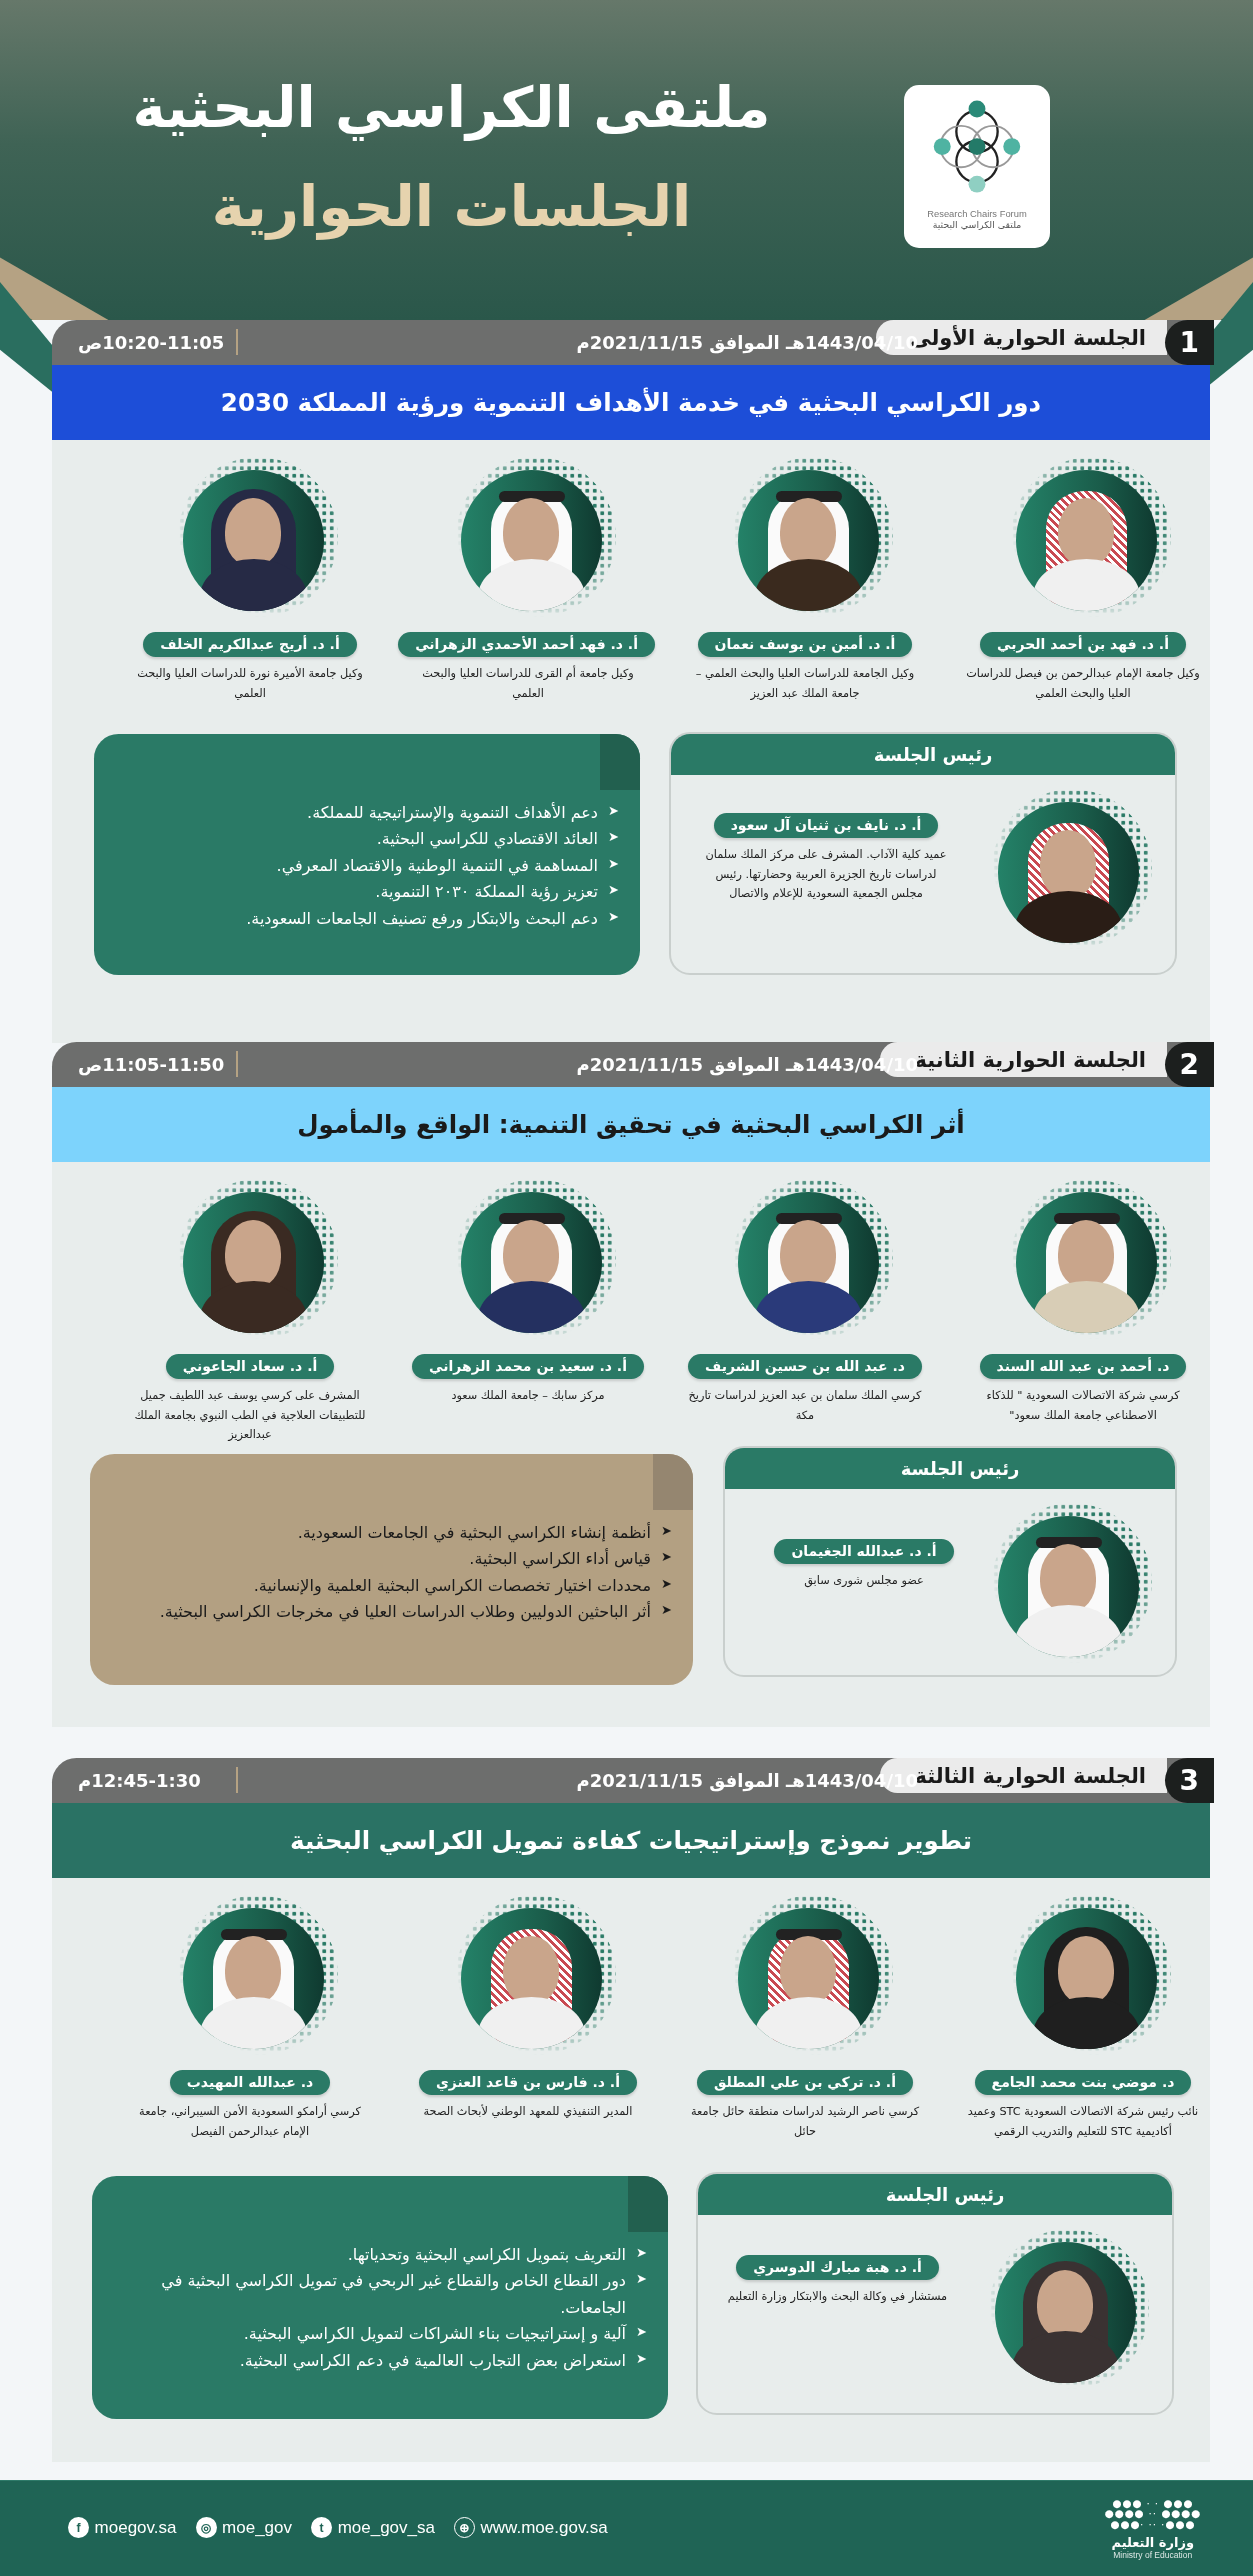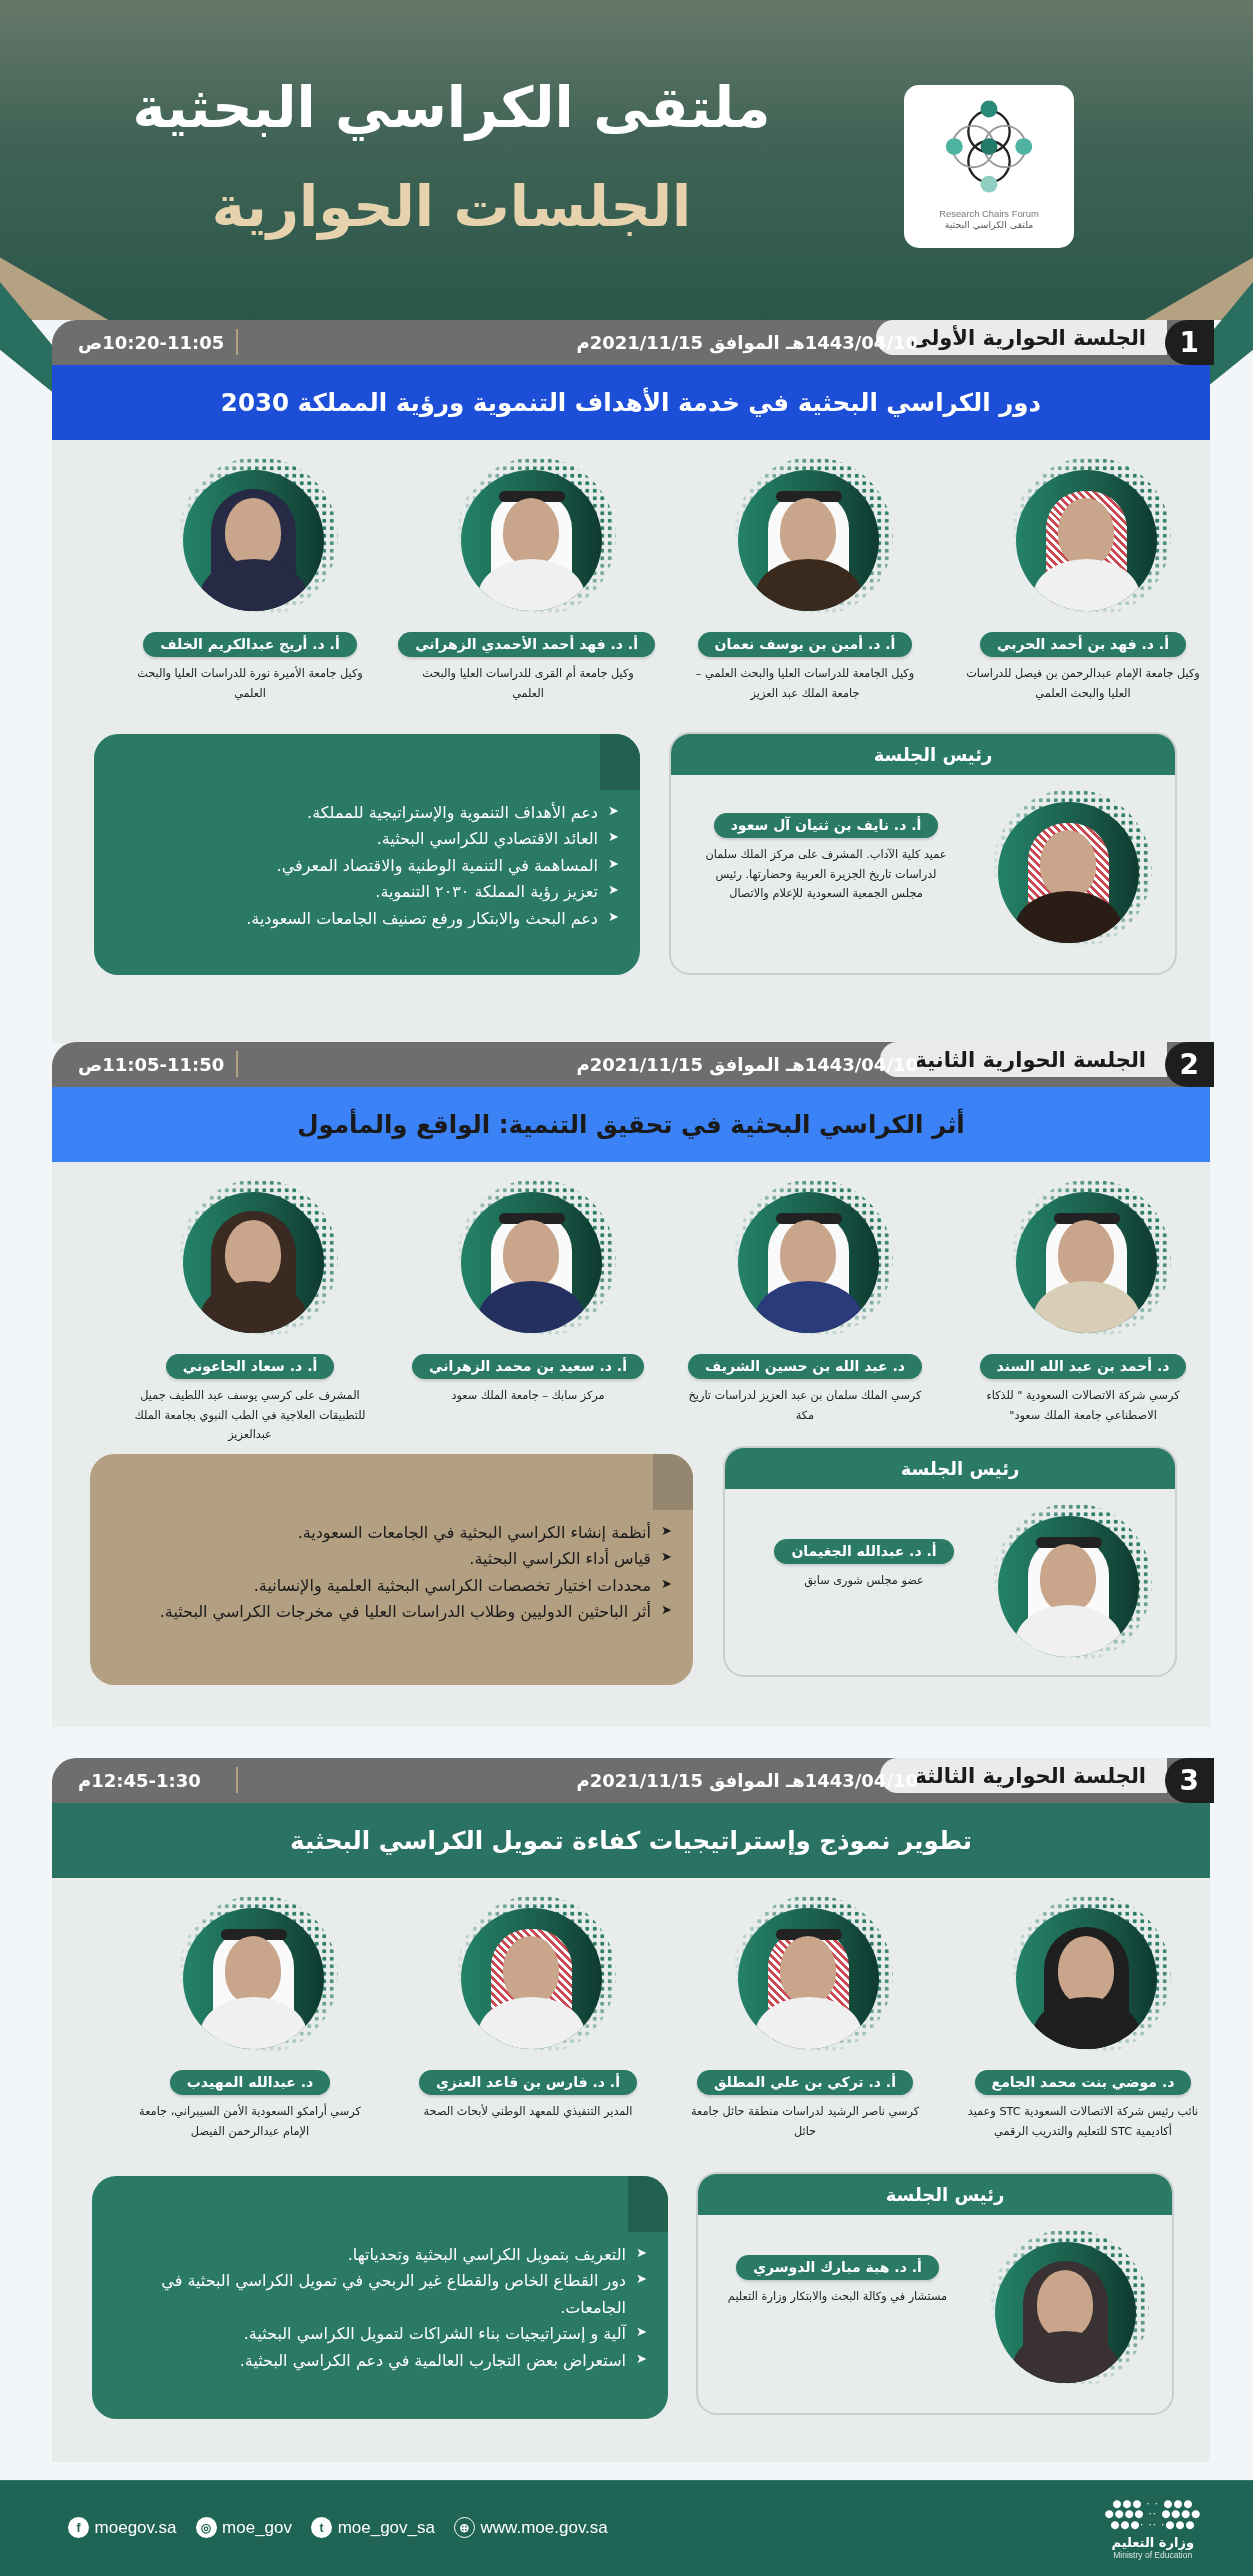--- a/index.html
+++ b/index.html
@@ -21,21 +21,21 @@
   .hero .band-right { right: -85px; transform: rotate(-30deg); }
   .title-main {
     position: absolute; top: 75px; left: 122px; width: 659px; text-align: center;
     color: #ffffff; font-weight: bold; font-size: 56px; direction: rtl;
   }
   .title-sub {
     position: absolute; top: 174px; left: 122px; width: 659px; text-align: center;
     color: #e6d3ae; font-weight: bold; font-size: 56px; direction: rtl;
   }
   .logo-box {
-    position: absolute; left: 904px; top: 85px; width: 170px; height: 163px;
+    position: absolute; left: 904px; top: 85px; width: 146px; height: 163px;
     background: #fff; border-radius: 15px; text-align: center;
   }
   .logo-box svg { margin-top: 9.4px; }
   .logo-en { font-size: 9.4px; color: #777; margin-top: 1.9px; font-family: "Liberation Sans", sans-serif; }
   .logo-ar { font-size: 9.4px; color: #555; direction: rtl; }
 
   .side-decor-l, .side-decor-r {
     position: absolute; top: 282px; width: 56px; height: 113px; background: #2a6e5f;
   }
   .side-decor-l { left: 0; clip-path: polygon(0 0, 100% 60%, 100% 100%, 0 60%); }
@@ -279,21 +279,21 @@
 </section>
 
 <section class="session" style="top:1042px;">
   <div class="s-header">
     <div class="s-name">الجلسة الحوارية الثانية</div>
     <div class="s-num">2</div>
     <div class="s-date">1443/04/10هـ الموافق 2021/11/15م</div>
     <div class="s-divider"></div>
     <div class="s-time">11:05-11:50ص</div>
   </div>
-  <div class="s-topic" style="background:#3b82f6; color:#1a1a1a;">أثر الكراسي البحثية في تحقيق التنمية: الواقع والمأمول</div>
+  <div class="s-topic" style="background:#7dd3fc; color:#1a1a1a;">أثر الكراسي البحثية في تحقيق التنمية: الواقع والمأمول</div>
   <div class="s-body" style="height:565px;">
     <div class="speakers">
       <div class="speaker" style="right:278px;">
         <div class="portrait-wrap">
             <div class="dots"></div>
             <div class="portrait">
               <div class="ghutra"></div>
               <div class="agal"></div>
               <div class="head"></div>
               <div class="body" style="background:#2a3a7a;"></div>

